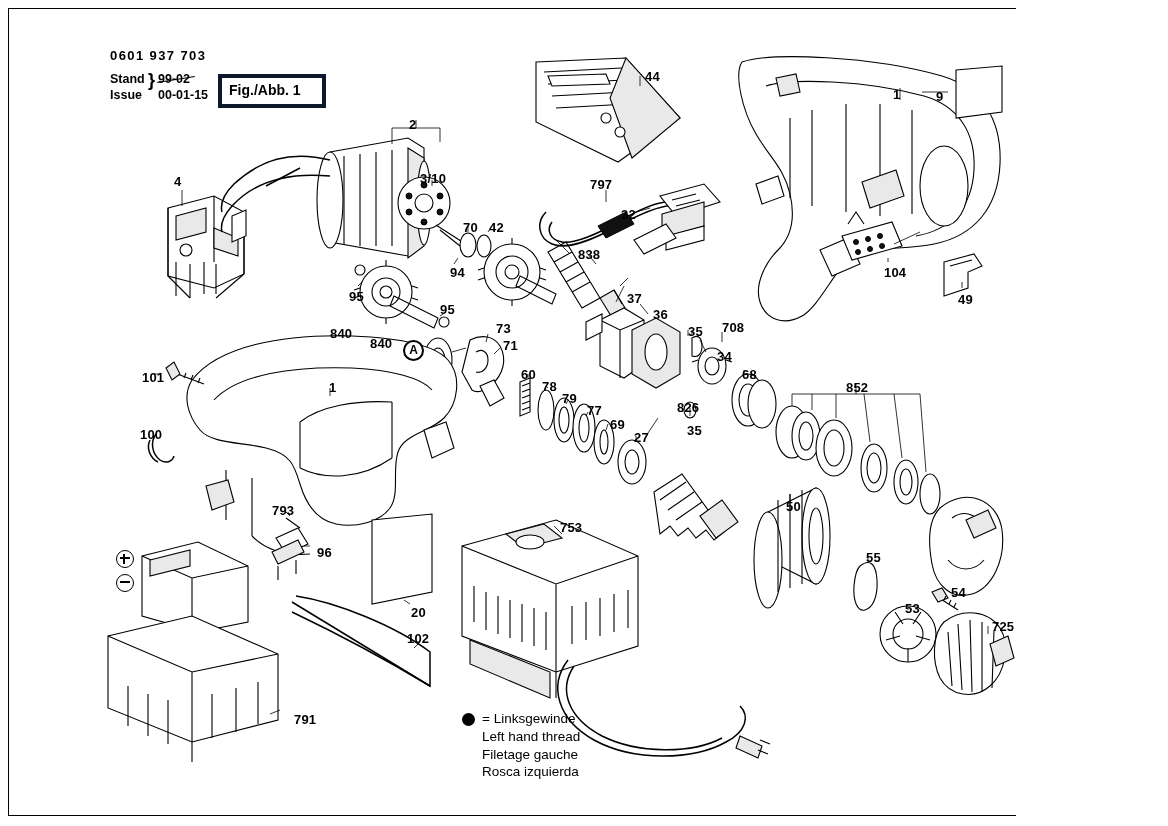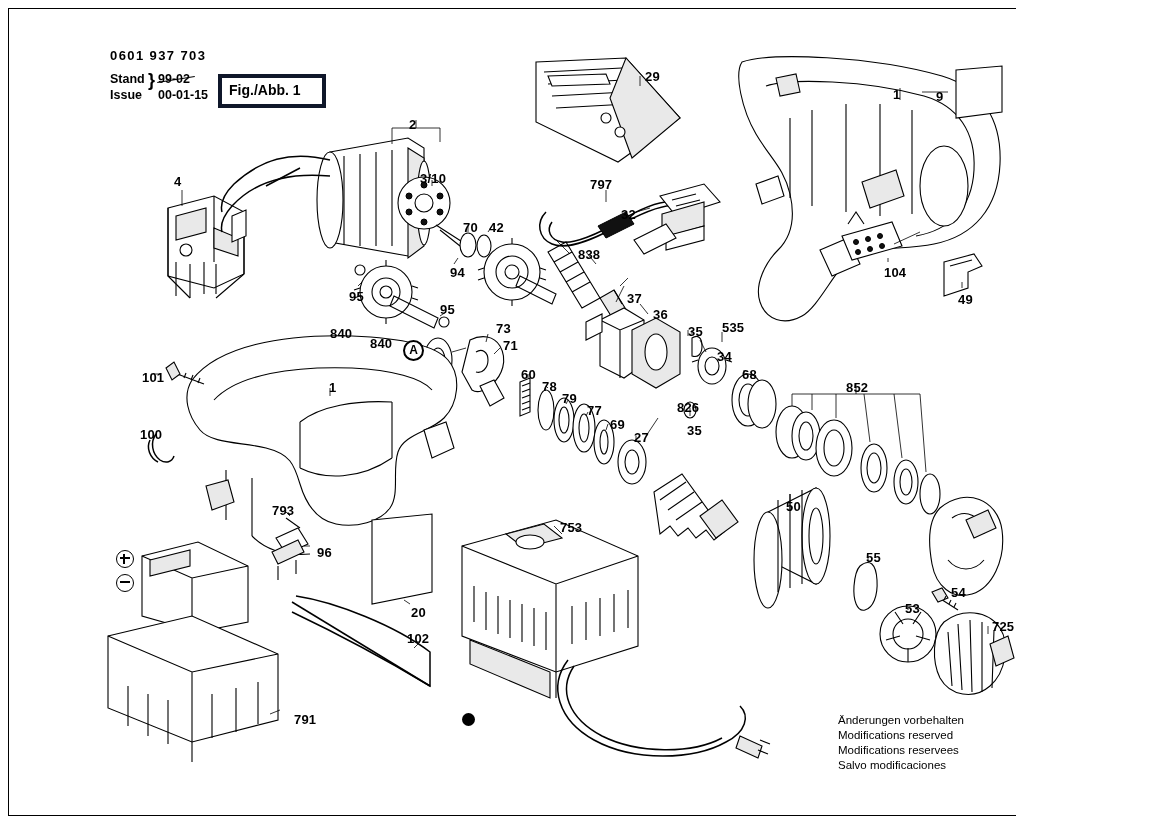--- a/index.html
+++ b/index.html
@@ -343,47 +343,47 @@
     <path class="hair" d="M700 340 l6 12 M690 408 l0 8 M688 336 l0 -6"></path>
 
   </svg>
 
   <div class="circA" style="left:403px;top:340px;">A</div>
   <div class="circA" style="left:1023px;top:563px;">A</div>
   <div class="plusminus plus" style="left:116px;top:550px;"></div>
   <div class="plusminus" style="left:116px;top:574px;"></div>
   <div class="bullet" style="left:462px;top:713px;"></div>
 
-  <div class="legend-small" style="left:838px;top:713px;"><span>Änderungen vorbehalten</span><br><span>Modifications reserved</span><br><span>Modifications reservees</span><br><span>Salvo modificaciones</span></div>
+  <div class="legend" style="left:482px;top:710px;"><span>= Linksgewinde</span><br><span>Left hand thread</span><br><span>Filetage gauche</span><br><span>Rosca izquierda</span></div>
 
   <div id="callouts">
       <div class="lbl" style="left: 174px; top: 175px;">4</div>
       <div class="lbl" style="left: 409px; top: 118px;">2</div>
       <div class="lbl" style="left: 420px; top: 172px;">3/10</div>
-      <div class="lbl" style="left: 645px; top: 70px;">29</div>
+      <div class="lbl" style="left: 645px; top: 70px;">44</div>
       <div class="lbl" style="left: 893px; top: 88px;">1</div>
       <div class="lbl" style="left: 936px; top: 90px;">9</div>
       <div class="lbl" style="left: 590px; top: 178px;">797</div>
       <div class="lbl" style="left: 621px; top: 208px;">32</div>
       <div class="lbl" style="left: 463px; top: 221px;">70</div>
       <div class="lbl" style="left: 489px; top: 221px;">42</div>
       <div class="lbl" style="left: 884px; top: 266px;">104</div>
       <div class="lbl" style="left: 958px; top: 293px;">49</div>
       <div class="lbl" style="left: 578px; top: 248px;">838</div>
       <div class="lbl" style="left: 450px; top: 266px;">94</div>
       <div class="lbl" style="left: 349px; top: 290px;">95</div>
       <div class="lbl" style="left: 440px; top: 303px;">95</div>
       <div class="lbl" style="left: 627px; top: 292px; text-align: right;">37</div>
       <div class="lbl" style="left: 653px; top: 308px;">36</div>
       <div class="lbl" style="left: 330px; top: 327px;">840</div>
       <div class="lbl" style="left: 370px; top: 337px;">840</div>
       <div class="lbl" style="left: 496px; top: 322px;">73</div>
       <div class="lbl" style="left: 503px; top: 339px;">71</div>
       <div class="lbl" style="left: 688px; top: 325px;">35</div>
-      <div class="lbl" style="left: 722px; top: 321px;">535</div>
+      <div class="lbl" style="left: 722px; top: 321px;">708</div>
       <div class="lbl" style="left: 717px; top: 350px;">34</div>
       <div class="lbl" style="left: 742px; top: 368px;">68</div>
       <div class="lbl" style="left: 521px; top: 368px;">60</div>
       <div class="lbl" style="left: 542px; top: 380px;">78</div>
       <div class="lbl" style="left: 562px; top: 392px;">79</div>
       <div class="lbl" style="left: 587px; top: 404px;">77</div>
       <div class="lbl" style="left: 610px; top: 418px;">69</div>
       <div class="lbl" style="left: 648px; top: 401px; margin-left: 29px;">826</div>
       <div class="lbl" style="left: 634px; top: 431px;">27</div>
       <div class="lbl" style="left: 687px; top: 424px;">35</div>

